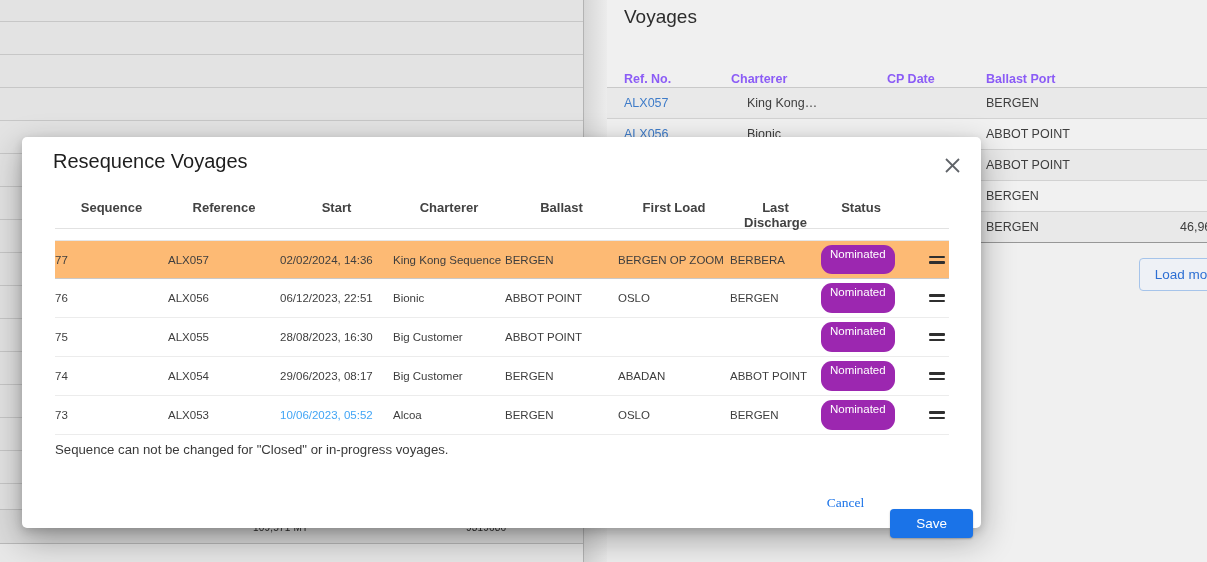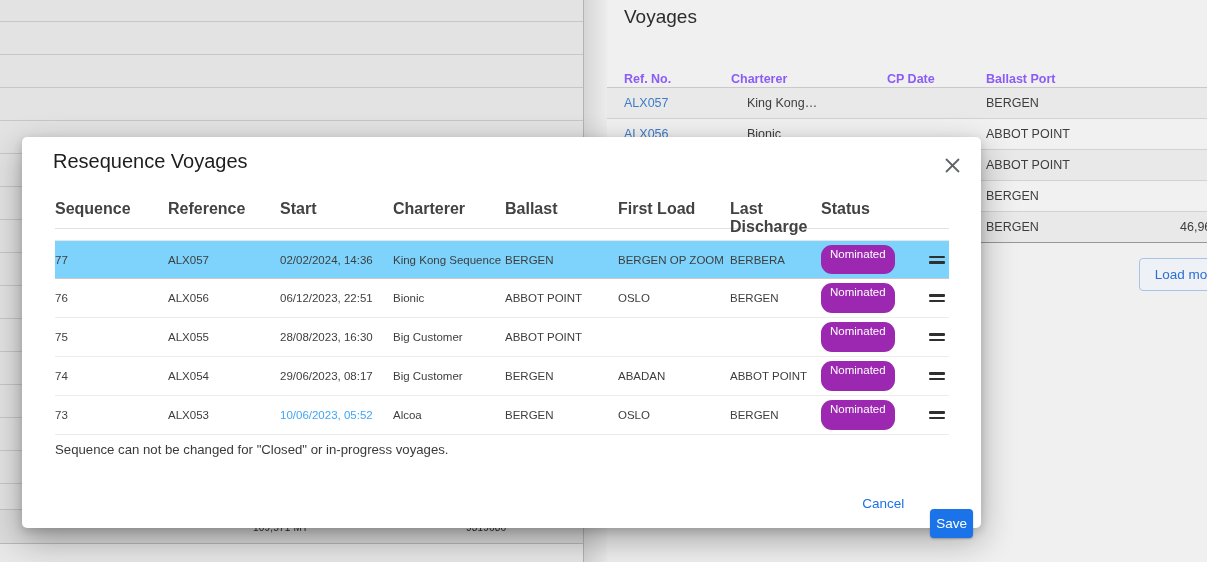--- a/index.html
+++ b/index.html
@@ -53,44 +53,44 @@
   .modal {
     position:absolute; left:22px; top:137px; width:959px; height:391px;
     background:#ffffff; border-radius:5px;
     box-shadow:0 12px 34px rgba(0,0,0,.32), 0 3px 10px rgba(0,0,0,.16);
   }
   .m-title { position:absolute; left:31px; top:13px; font-size:20px; color:#1e1e1e; }
   .m-close { position:absolute; right:18px; top:17px; width:22px; height:22px; cursor:pointer;
              display:flex; align-items:center; justify-content:center; background:none; border:none; }
   .m-table { position:absolute; left:33px; top:63px; width:894px; }
   .m-headrow { display:flex; height:29px; align-items:flex-start; border-bottom:1px solid #e2e2e2; }
-  .m-headrow span { font-size:16px; font-weight:700; color:#424242; }
+  .m-headrow span { font-size:13px; font-weight:700; color:#424242;text-align:center; }
   .m-body { margin-top:11px; }
   .m-row { display:flex; align-items:center; height:39px; border-bottom:1px solid #ececec; }
-  .m-row.first { background:#7dd3fc; border-top:1px solid #e6e6e6; border-bottom:1px solid #c9c9c9; }
+  .m-row.first { background:#fdba74; border-top:1px solid #e6e6e6; border-bottom:1px solid #c9c9c9; }
   .m-cell { font-size:11.5px; color:#3e3e3e; white-space:nowrap; overflow:hidden; }
   .c-seq{width:113px;} .c-ref{width:112px;} .c-start{width:113px;} .c-chart{width:112px;}
   .c-ballast{width:113px;} .c-first{width:112px;} .c-last{width:91px;} .c-status{width:80px;}
   .c-handle{flex:1; display:flex; justify-content:flex-end; padding-right:4px;}
   .start-link { color:var(--start-link,#42a5f5); cursor:pointer; }
   .badge {
     display:inline-block; background:var(--badge,#9c27b0); color:#fff;
     font-size:11.5px; line-height:1; padding:4px 9px 14px; border-radius:11px;
   }
   .handle { width:16px; cursor:grab; }
   .handle i { display:block; height:2.5px; background:#2f2f2f; border-radius:1px; margin:3px 0; }
   .m-note { position:absolute; left:33px; top:305px; font-size:13.2px; color:#3a3a3a; }
   .m-actions { position:absolute; right:8px; top:351px; height:30px; display:flex; align-items:center; gap:14px; }
   .btn-cancel {
     background:none; border:none; color:var(--primary,#1a73e8); font-size:13.5px;
-    font-family:Liberation Sans, sans-serif; padding:6px 12px; cursor:pointer; font-weight:500;
+    font-family:Liberation Serif, serif; padding:6px 12px; cursor:pointer; font-weight:500;
   }
   .btn-save {
     background:var(--primary,#1a73e8); border:none; color:#fff; font-size:13.5px;
-    font-family:inherit; padding:7px 6px; border-radius:4px; cursor:pointer; font-weight:500;
+    font-family:inherit; padding:7px 26px; border-radius:4px; cursor:pointer; font-weight:500;
     box-shadow:0 1px 2px rgba(0,0,0,.25);
     margin-top:41px;
   }
 </style>
 </head>
 <body>
 
 <div class="stage">
 
   <div class="bg-left">

